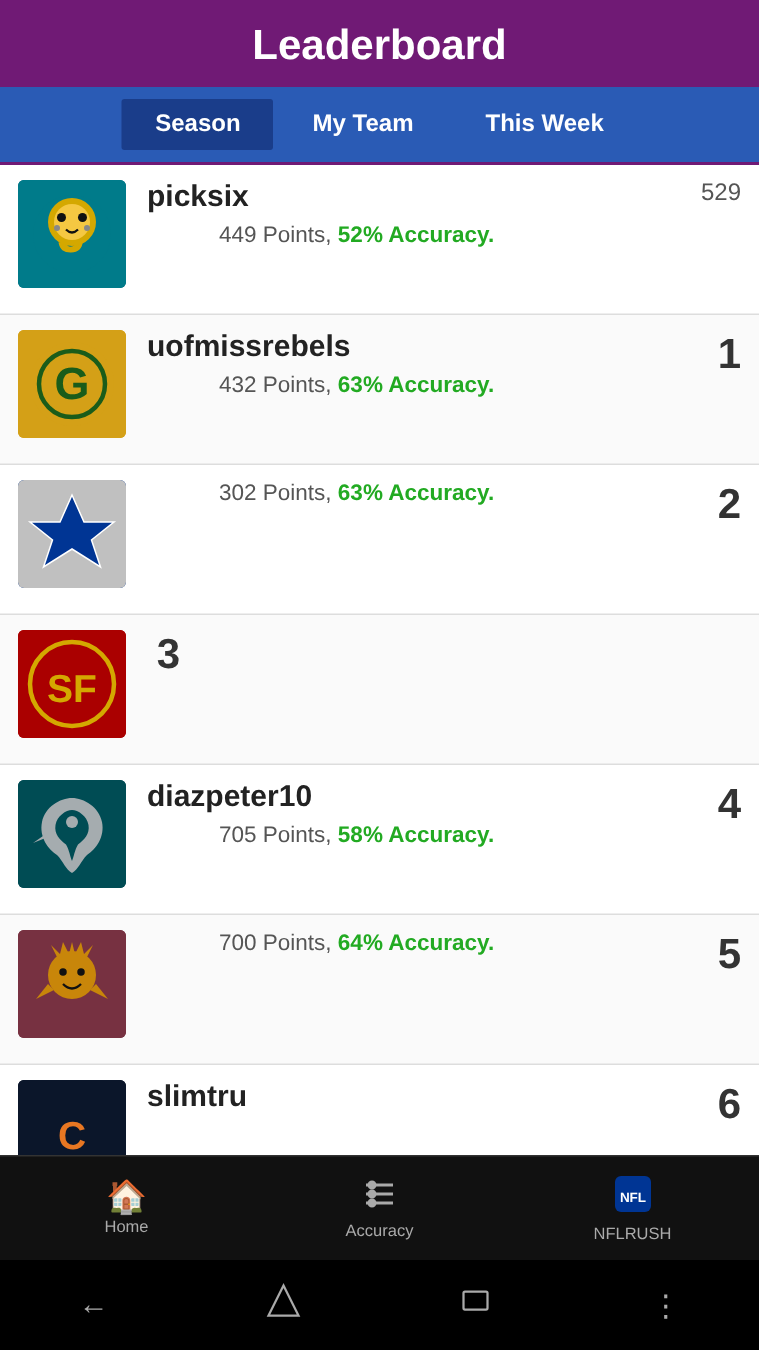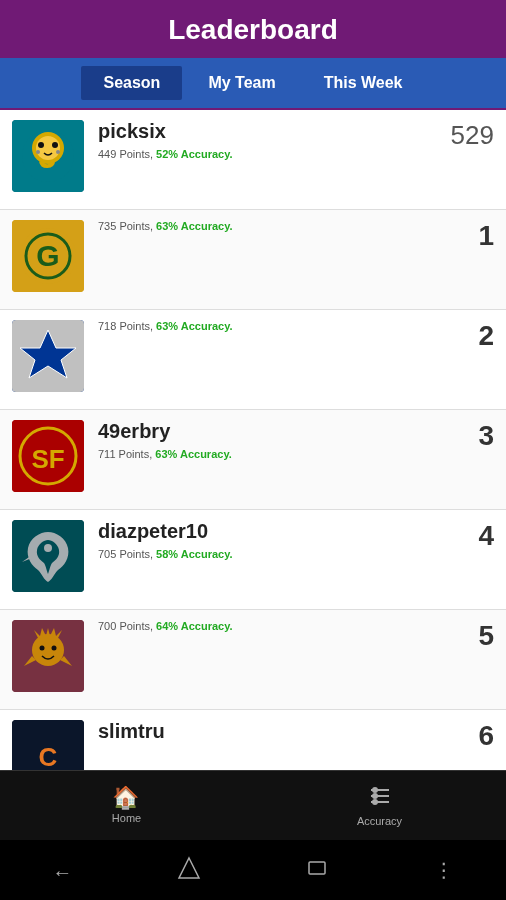--- a/index.html
+++ b/index.html
@@ -91,36 +91,37 @@
       flex: 1;
       padding-left: 14px;
     }
     .username {
       font-size: 20px;
       font-weight: bold;
       color: #222;
       margin-bottom: 5px;
     }
     .stats {
-      font-size: 11px;
+      font-size: 15px;
       color: #555;
+      margin-left: 48px;
     }
     .accuracy {
       color: #22aa22;
       font-weight: bold;
     }
     .rank {
       font-size: 28px;
       font-weight: bold;
       color: #333;
       min-width: 36px;
       text-align: right;
     }
     .rank-special {
-      font-size: 26px;
+      font-size: 16px;
       color: #555;
       min-width: 50px;
       text-align: right;
     }
 
     
     .bottom-nav {
       position: absolute;
       bottom: 60px;
       left: 0;
@@ -217,58 +218,52 @@
   <div class="list-row">
     <div class="team-logo logo-packers">
       <svg width="72" height="72" viewBox="0 0 72 72">
         <rect width="72" height="72" fill="#d4a017"></rect>
         <circle cx="36" cy="36" r="28" fill="#d4a017"></circle>
         <text x="36" y="46" text-anchor="middle" font-size="30" font-weight="bold" fill="#1a5c1a">G</text>
         <circle cx="36" cy="36" r="22" fill="none" stroke="#1a5c1a" stroke-width="3"></circle>
       </svg>
     </div>
     <div class="row-info">
-      <div class="stats">
-        <span>735 Points,</span>
+      <div class="username">uofmissrebels</div>
+      <div class="stats">
+        <span>432 Points,</span>
         <span class="accuracy">63% Accuracy.</span>
       </div>
     </div>
     <div class="rank">1</div>
   </div>
 
   <div class="list-row">
     <div class="team-logo logo-cowboys">
       <svg width="72" height="72" viewBox="0 0 72 72">
         <rect width="72" height="72" fill="#c0c0c0"></rect>
         <polygon points="36,10 44,28 64,28 49,40 55,58 36,46 17,58 23,40 8,28 28,28" fill="#003594" stroke="#fff" stroke-width="1"></polygon>
       </svg>
     </div>
     <div class="row-info">
       <div class="stats">
-        <span>718 Points,</span>
+        <span>302 Points,</span>
         <span class="accuracy">63% Accuracy.</span>
       </div>
     </div>
     <div class="rank">2</div>
   </div>
 
   <div class="list-row">
     <div class="team-logo logo-49ers">
       <svg width="72" height="72" viewBox="0 0 72 72">
         <rect width="72" height="72" fill="#aa0000"></rect>
         <text x="36" y="48" text-anchor="middle" font-size="26" font-weight="bold" fill="#d4a800">SF</text>
         <circle cx="36" cy="36" r="28" fill="none" stroke="#d4a800" stroke-width="3"></circle>
       </svg>
-    </div>
-    <div class="row-info">
-      <div class="username">49erbry</div>
-      <div class="stats">
-        <span>711 Points,</span>
-        <span class="accuracy">63% Accuracy.</span>
-      </div>
     </div>
     <div class="rank">3</div>
   </div>
 
   <div class="list-row">
     <div class="team-logo logo-eagles">
       <svg width="72" height="72" viewBox="0 0 72 72">
         <rect width="72" height="72" fill="#004c54"></rect>
 
         <path d="M36 12 C44 12 54 18 56 28 C58 38 52 46 46 50 C42 54 40 60 36 62 C32 60 30 54 26 50 C20 46 14 38 16 28 C18 18 28 12 36 12Z" fill="#a5acaf"></path>
@@ -340,20 +335,29 @@
         <line x1="3" y1="6" x2="21" y2="6"></line>
         <line x1="3" y1="12" x2="21" y2="12"></line>
         <line x1="3" y1="18" x2="21" y2="18"></line>
         <circle cx="7" cy="6" r="2" fill="#aaa"></circle>
         <circle cx="7" cy="12" r="2" fill="#aaa"></circle>
         <circle cx="7" cy="18" r="2" fill="#aaa"></circle>
       </svg>
     </div>
     <span>Accuracy</span>
   </div>
+  <div class="nav-item">
+    <div class="nav-icon">
+      <svg width="28" height="28" viewBox="0 0 28 28">
+        <rect x="2" y="2" width="24" height="24" rx="4" fill="#003594"></rect>
+        <text x="14" y="19" text-anchor="middle" font-size="9" font-weight="bold" fill="#fff">NFL</text>
+      </svg>
+    </div>
+    <span>NFLRUSH</span>
+  </div>
 </div>
 
 <div class="system-nav">
   <div class="sys-btn">←</div>
   <div class="sys-btn">
     <svg width="24" height="24" viewBox="0 0 24 24" fill="none" stroke="#aaa" stroke-width="1.5">
       <polygon points="12,2 22,22 2,22" fill="none" stroke="#aaa" stroke-width="1.5"></polygon>
     </svg>
   </div>
   <div class="sys-btn">

